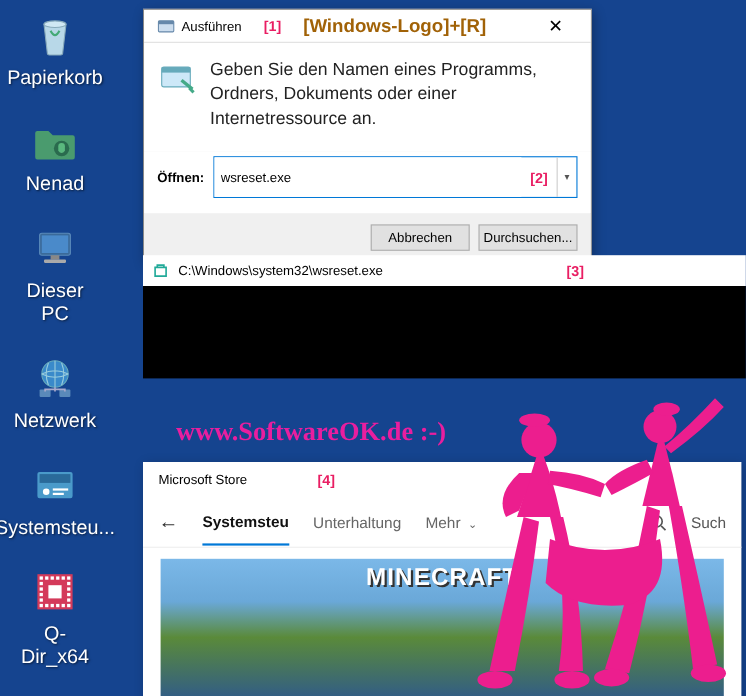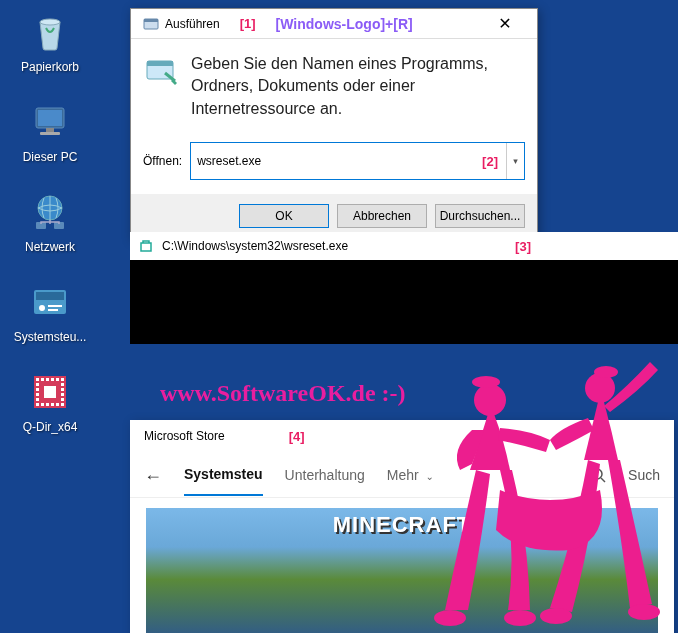--- a/index.html
+++ b/index.html
@@ -26,21 +26,21 @@
       align-items: center;
       gap: 4px;
       cursor: pointer;
     }
     .desktop-icon .icon-img {
       width: 48px; height: 48px;
       display: flex; align-items: center; justify-content: center;
     }
     .desktop-icon .label {
       color: #fff;
-      font-size: 12px;
+      font-size: 18px;
       text-align: center;
       text-shadow: 1px 1px 2px rgba(0,0,0,.6);
     }
     
     .run-dialog {
       position: absolute;
       left: 130px; top: 8px;
       width: 408px;
       background: #f0f0f0;
       border: 1px solid #888;
@@ -49,21 +49,21 @@
     .run-titlebar {
       height: 30px;
       background: #fff;
       display: flex;
       align-items: center;
       padding: 0 12px;
       border-bottom: 1px solid #ddd;
     }
     .run-titlebar .title { margin-left: 6px; font-size: 12px; }
     .run-titlebar .annotation-1 { color: #e91e63; font-weight: bold; margin-left: 20px; font-size: 13px; }
-    .run-titlebar .annotation-hint { color: #8b5cf6; font-weight: bold; margin-left: 20px; font-size: 14px; }
+    .run-titlebar .annotation-hint { color: #a16207; font-weight: bold; margin-left: 20px; font-size: 17px; }
     .run-close {
       margin-left: auto;
       width: 40px; height: 28px;
       display: flex; align-items: center; justify-content: center;
       font-size: 16px;
       cursor: pointer;
     }
     .run-body {
       background: #fff;
       padding: 14px 12px 18px 12px;
@@ -79,21 +79,21 @@
       line-height: 1.4;
       color: #222;
     }
     .run-open-row {
       background: #fff;
       padding: 4px 12px 14px 12px;
       display: flex;
       align-items: center;
       gap: 8px;
     }
-    .run-open-row label { font-size: 12px; }
+    .run-open-row label { font-size: 12px; font-weight: bold; }
     .run-open-row .combo {
       flex: 1;
       display: flex;
       border: 1px solid #0078d7;
       background: #fff;
       height: 38px;
     }
     .run-open-row .combo input {
       flex: 1;
       border: none;
@@ -260,20 +260,30 @@
     <div class="icon-img">
       <svg width="48" height="48" viewBox="0 0 48 48">
         <path d="M14 14 L34 14 L31 40 Q31 42 29 42 L19 42 Q17 42 17 40 Z" fill="#b8d8e8" stroke="#8ab" stroke-width="1"></path>
         <ellipse cx="24" cy="14" rx="10" ry="3" fill="#d0e8f4" stroke="#8ab"></ellipse>
         <path d="M20 20 Q24 28 28 20" stroke="#4a7" stroke-width="2" fill="none"></path>
       </svg>
     </div>
     <div class="label">Papierkorb</div>
   </div>
 
+  <div class="desktop-icon">
+    <div class="icon-img">
+      <svg width="48" height="48" viewBox="0 0 48 48">
+        <path d="M6 16 L6 38 Q6 40 8 40 L40 40 Q42 40 42 38 L42 20 Q42 18 40 18 L22 18 L18 14 L8 14 Q6 14 6 16" fill="#4a9b6e"></path>
+        <circle cx="30" cy="30" r="7" fill="#2a6b4e"></circle>
+        <path d="M30 25 Q33 25 33 28 L33 32 Q30 36 27 32 L27 28 Q27 25 30 25" fill="#5ab87e"></path>
+      </svg>
+    </div>
+    <div class="label">Nenad</div>
+  </div>
 
   <div class="desktop-icon">
     <div class="icon-img">
       <svg width="48" height="48" viewBox="0 0 48 48">
         <rect x="10" y="10" width="28" height="20" rx="2" fill="#3a6a9a" stroke="#5a8aba"></rect>
         <rect x="12" y="12" width="24" height="16" fill="#4a8aca"></rect>
         <rect x="20" y="30" width="8" height="4" fill="#888"></rect>
         <rect x="14" y="34" width="20" height="3" rx="1" fill="#aaa"></rect>
       </svg>
     </div>
@@ -370,21 +380,20 @@
     <label>Öffnen:</label>
     <div class="combo">
       <input type="text" value="wsreset.exe" style="">
       <span class="annotation-2">[2]</span>
       <div class="dropdown-btn">
         <span>▾</span>
       </div>
     </div>
   </div>
   <div class="run-buttons">
-    <button class="default">OK</button>
     <button>Abbrechen</button>
     <button>Durchsuchen...</button>
   </div>
 </div>
 
 <div class="console-window">
   <div class="console-titlebar">
     <span>
       <svg width="16" height="16" viewBox="0 0 16 16">
           <path d="M3 5 L13 5 L13 13 L3 13 Z M5 5 L5 3 L11 3 L11 5" fill="none" stroke="#2a9" stroke-width="1.5"></path>

